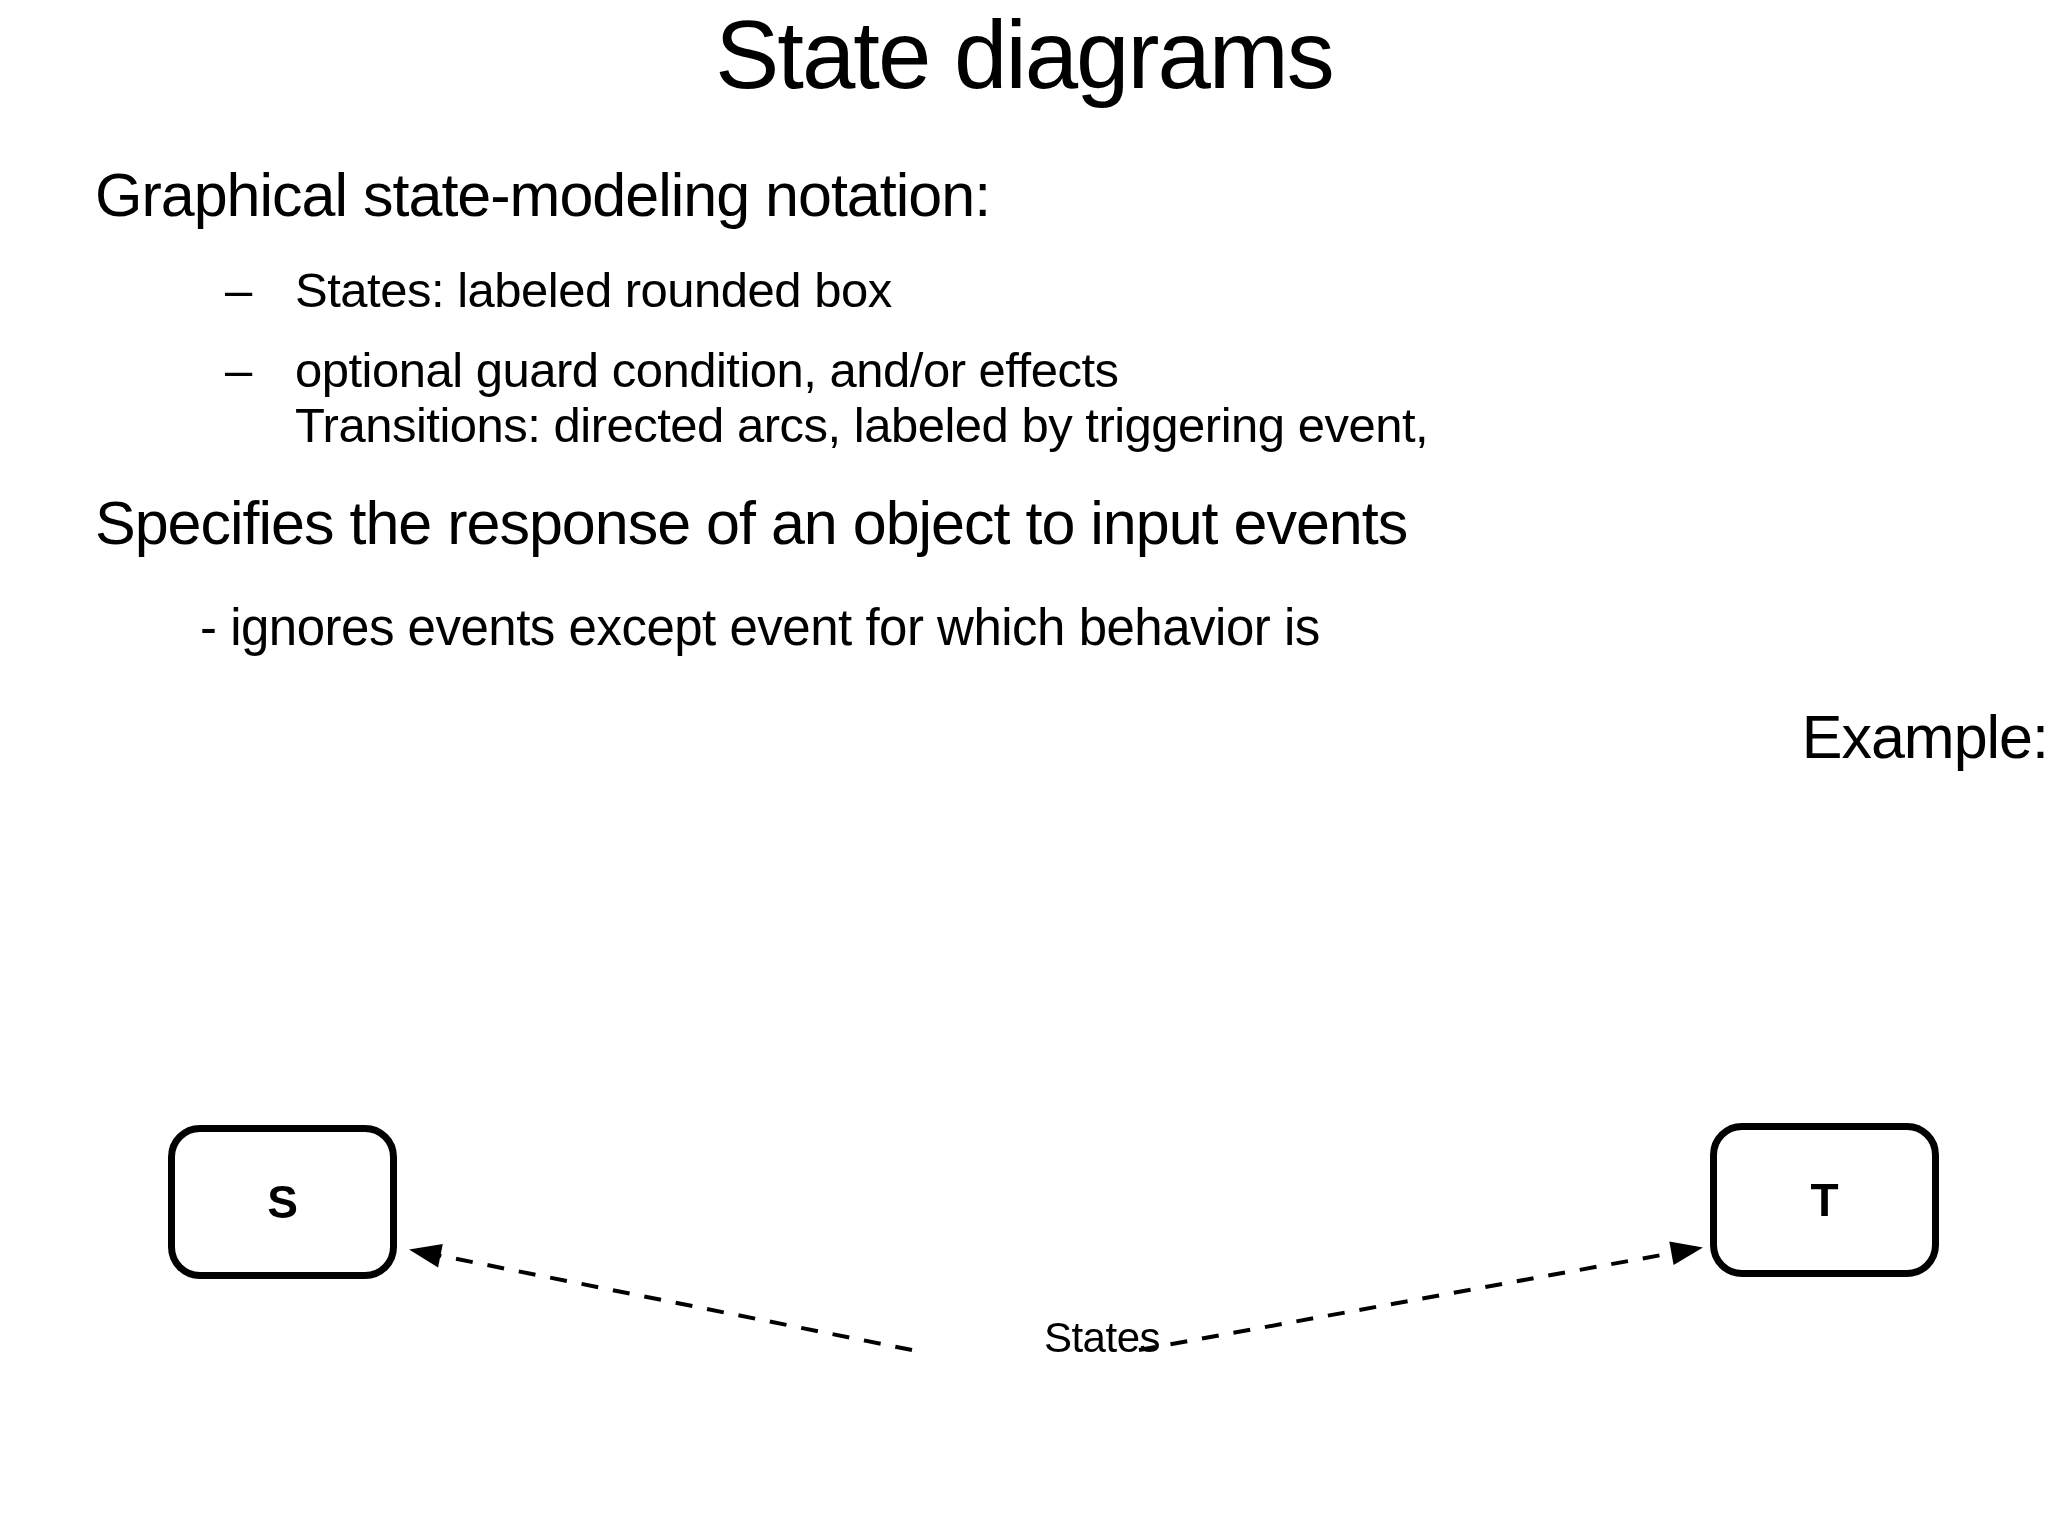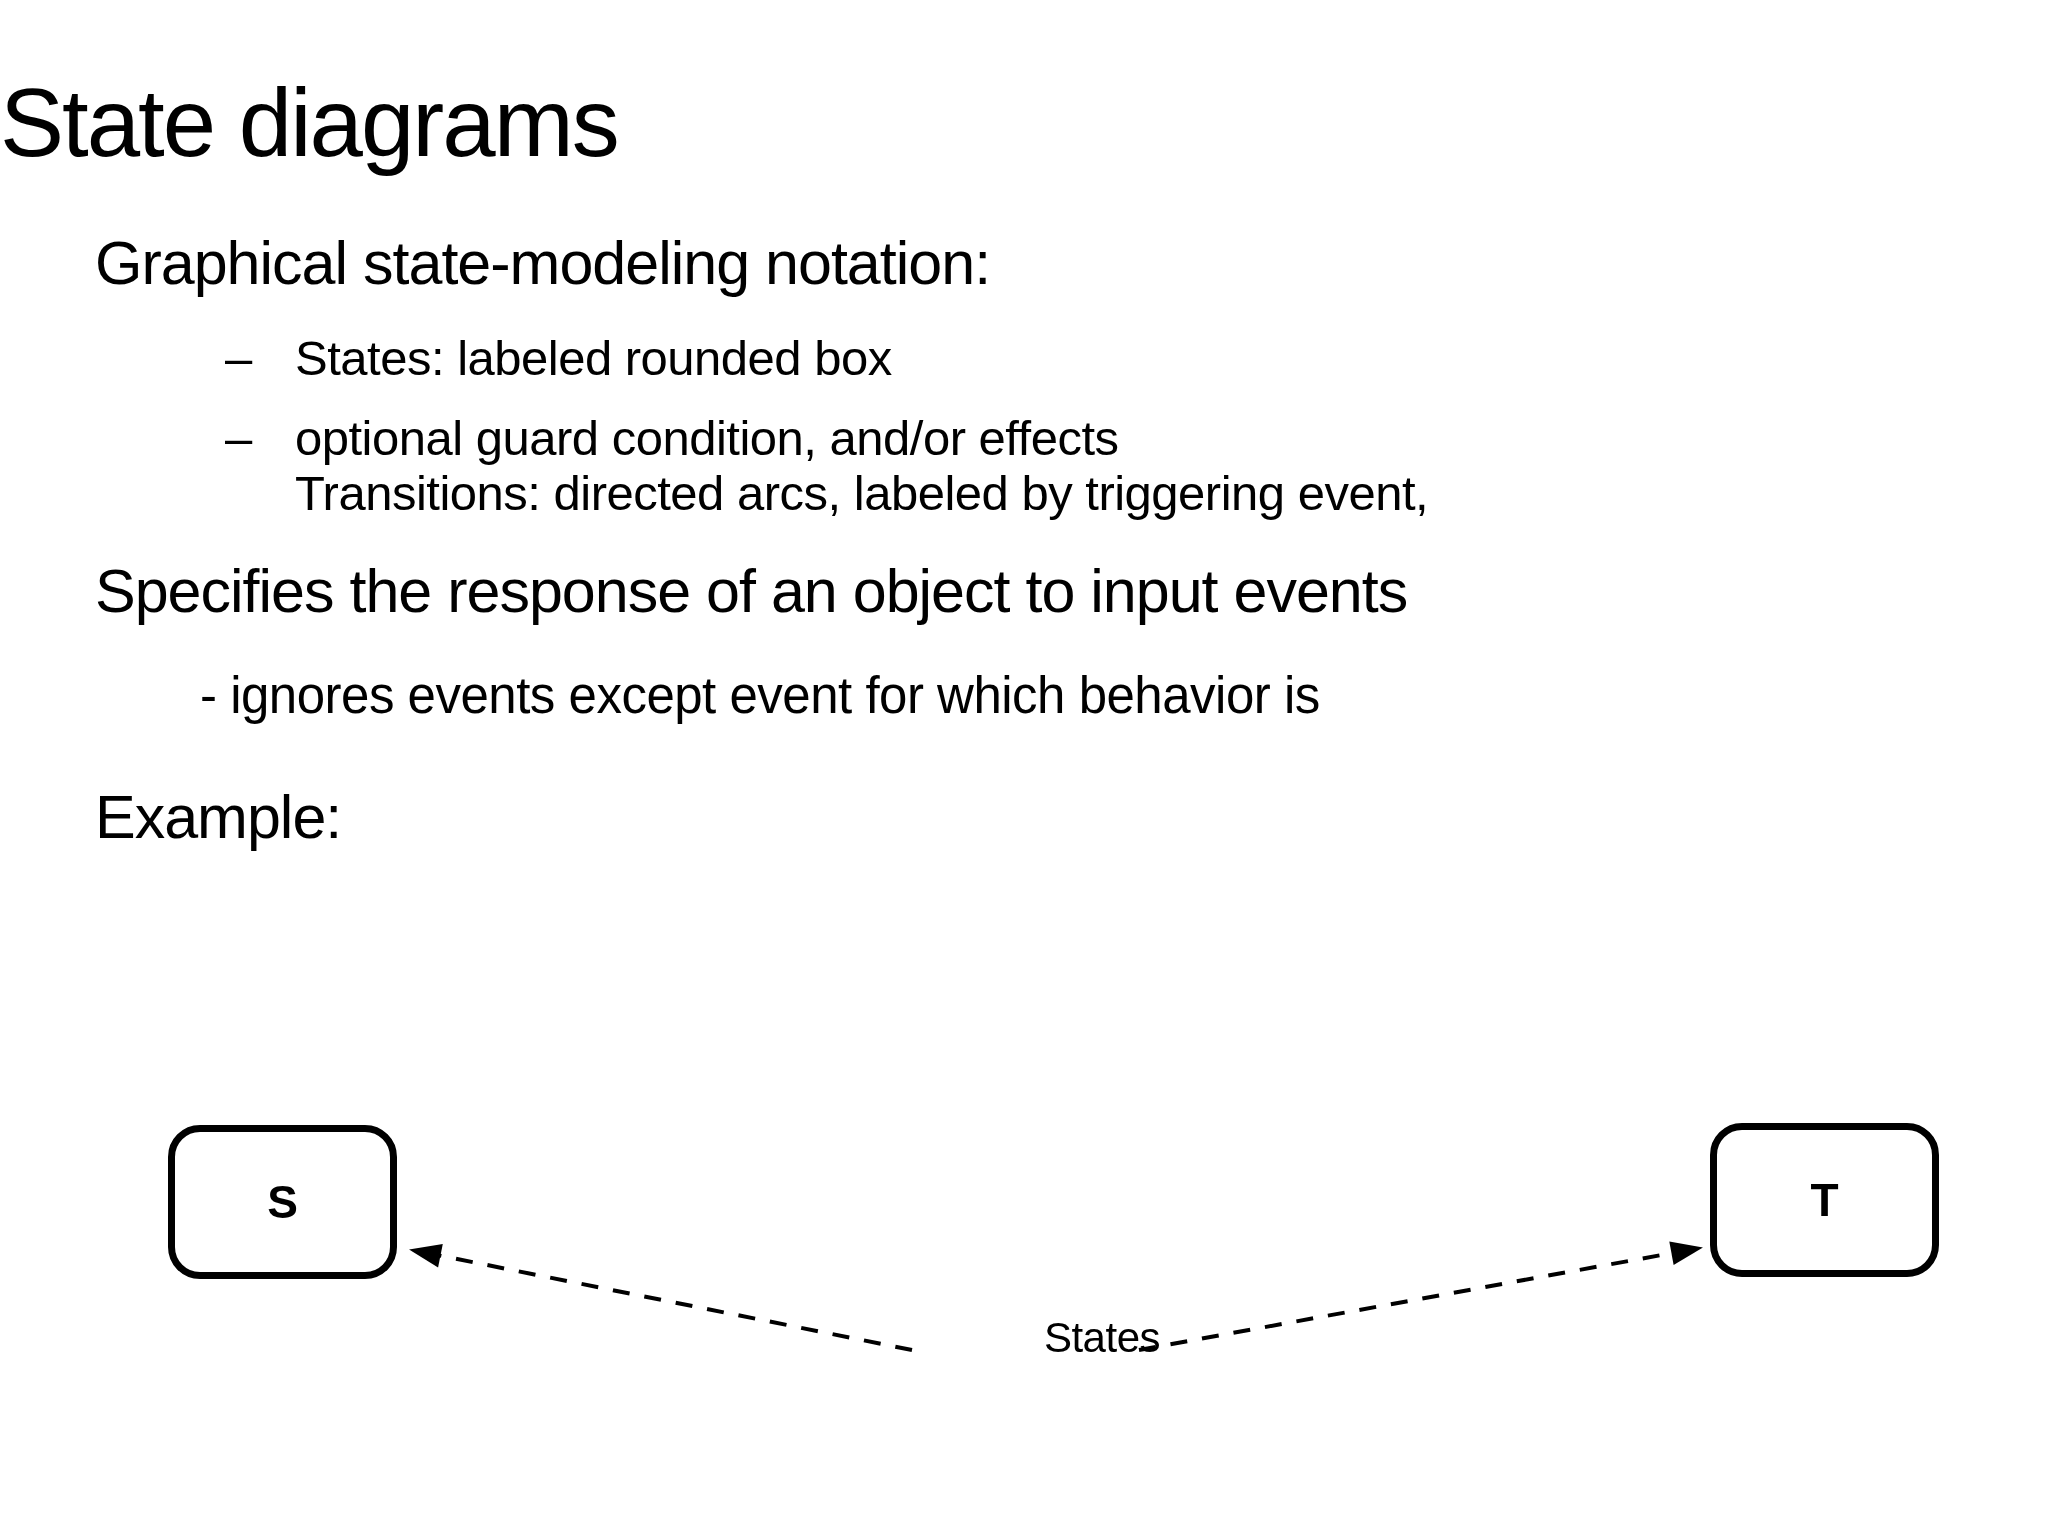--- a/index.html
+++ b/index.html
@@ -9,25 +9,24 @@
   }
   body {
     width: 2048px;
     height: 1536px;
     position: relative;
     overflow: hidden;
     font-family: "Liberation Sans", "DejaVu Sans", sans-serif;
     color: #000000;
   }
   .slide-title {
-    text-align: left;
+    text-align: center;
     font-size: 96px;
     line-height: 1.15;
     letter-spacing: -2px;
-    margin-top: 68px;
     font-weight: 400;
   }
   .content {
     margin-left: 95px;
     margin-top: 52px;
   }
   .heading {
     font-size: 61px;
     line-height: 1.1;
     letter-spacing: -1px;
@@ -48,21 +47,21 @@
     flex: 0 0 70px;
   }
   .bullet-text { flex: 1; }
   .heading2 { margin-top: 36px; margin-bottom: 42px; }
   .sub-note {
     margin-left: 105px;
     font-size: 51px;
     line-height: 1.12;
     letter-spacing: -0.5px;
   }
-  .heading3 { margin-top: 60px; }
+  .heading3 { margin-top: 48px; text-align: right; }
   .diagram {
     position: absolute;
     left: 0;
     top: 1100px;
     width: 2048px;
     height: 436px;
   }
   .state-box {
     position: absolute;
     width: 215px;

